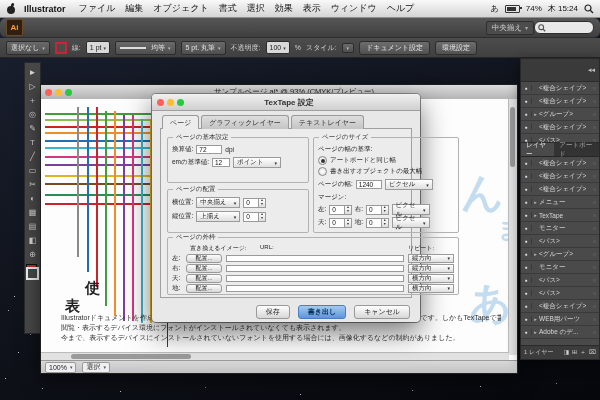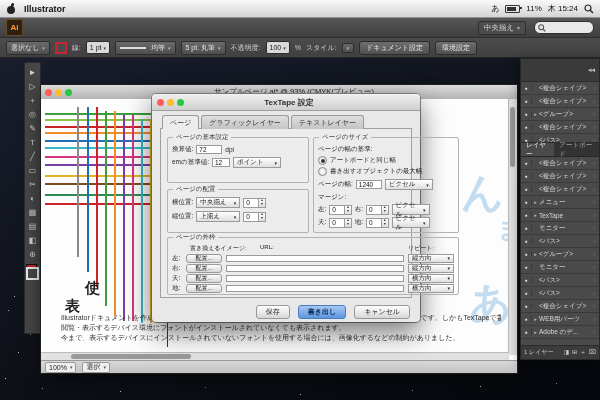--- a/index.html
+++ b/index.html
@@ -15,21 +15,21 @@
     display:flex;align-items:center;font-size:9px;color:#111;padding:0 6px;box-sizing:border-box;gap:2px;}
   .mb-app{font-weight:bold;margin:0 6px;}
   .mb-item{padding:0 5px;cursor:default;}
   .mb-right{margin-left:auto;display:flex;align-items:center;gap:6px;font-size:8px;}
   .battery{display:inline-block;width:13px;height:6px;border:1px solid #333;border-radius:1px;position:relative;}
   .battery i{position:absolute;left:1px;top:1px;bottom:1px;width:9px;background:#333;}
   .battery::after{content:"";position:absolute;right:-3px;top:1px;width:2px;height:2px;background:#333;}
   
   .appbar{position:absolute;left:0;top:18px;width:600px;height:20px;
     background:linear-gradient(#565656,#3f3f3f);border-bottom:1px solid #2d2d2d;
-    display:flex;align-items:center;padding:0 6px;box-sizing:border-box;gap:8px;}
+    display:flex;align-items:center;padding:0 6px;box-sizing:border-box;gap:0;border-radius:6px;}
   .ailogo{width:15px;height:15px;background:#2f2013;color:#ff9a33;font-weight:bold;font-size:8px;
     display:flex;align-items:center;justify-content:center;border:1px solid #6a4a22;border-radius:2px;}
   .workspace{margin-left:auto;display:flex;align-items:center;gap:3px;color:#d8d8d8;font-size:7.5px;
     background:#4c4c4c;border:1px solid #2e2e2e;border-radius:2px;padding:1px 5px;}
   .workspace i{font-size:6px;font-style:normal;color:#aaa;}
   .searchbox{width:52px;height:11px;border-radius:6px;background:#e8e8e8;border:1px solid #2e2e2e;
     display:flex;align-items:center;padding:0 3px;gap:2px;}
   .controlbar{position:absolute;left:0;top:38px;width:600px;height:20px;
     background:linear-gradient(#4c4c4c,#404040);border-bottom:1px solid #262626;
     display:flex;align-items:center;padding:0 6px;box-sizing:border-box;gap:5px;font-size:7px;color:#cfcfcf;}
@@ -157,26 +157,37 @@
 
 <div class="screen">
   <div class="stars"></div>
 
   <div class="menubar">
     <svg width="10" height="12" viewBox="0 0 10 12">
       <circle cx="5" cy="7" r="4" fill="#222"></circle>
       <ellipse cx="6.5" cy="2" rx="1.4" ry="2" transform="rotate(30 6.5 2)" fill="#222"></ellipse>
     </svg>
     <span class="mb-app">Illustrator</span>
+    <span class="mb-items" style="display:flex;">
+        <span class="mb-item">ファイル</span>
+        <span class="mb-item">編集</span>
+        <span class="mb-item">オブジェクト</span>
+        <span class="mb-item">書式</span>
+        <span class="mb-item">選択</span>
+        <span class="mb-item">効果</span>
+        <span class="mb-item">表示</span>
+        <span class="mb-item">ウィンドウ</span>
+        <span class="mb-item">ヘルプ</span>
+      </span>
     <span class="mb-right">
       <span>あ</span>
       <span class="battery">
           <i></i>
         </span>
-      <span>11%</span>
+      <span>74%</span>
       <span>木 15:24</span>
       <svg class="mag" width="10" height="10" viewBox="0 0 10 10">
         <circle cx="4" cy="4" r="3" fill="none" stroke="#222" stroke-width="1.2"></circle>
         <line x1="6.2" y1="6.2" x2="9" y2="9" stroke="#222" stroke-width="1.4"></line>
       </svg>
     </span>
   </div>
 
   <div class="appbar">
     <span class="ailogo">Ai</span>

